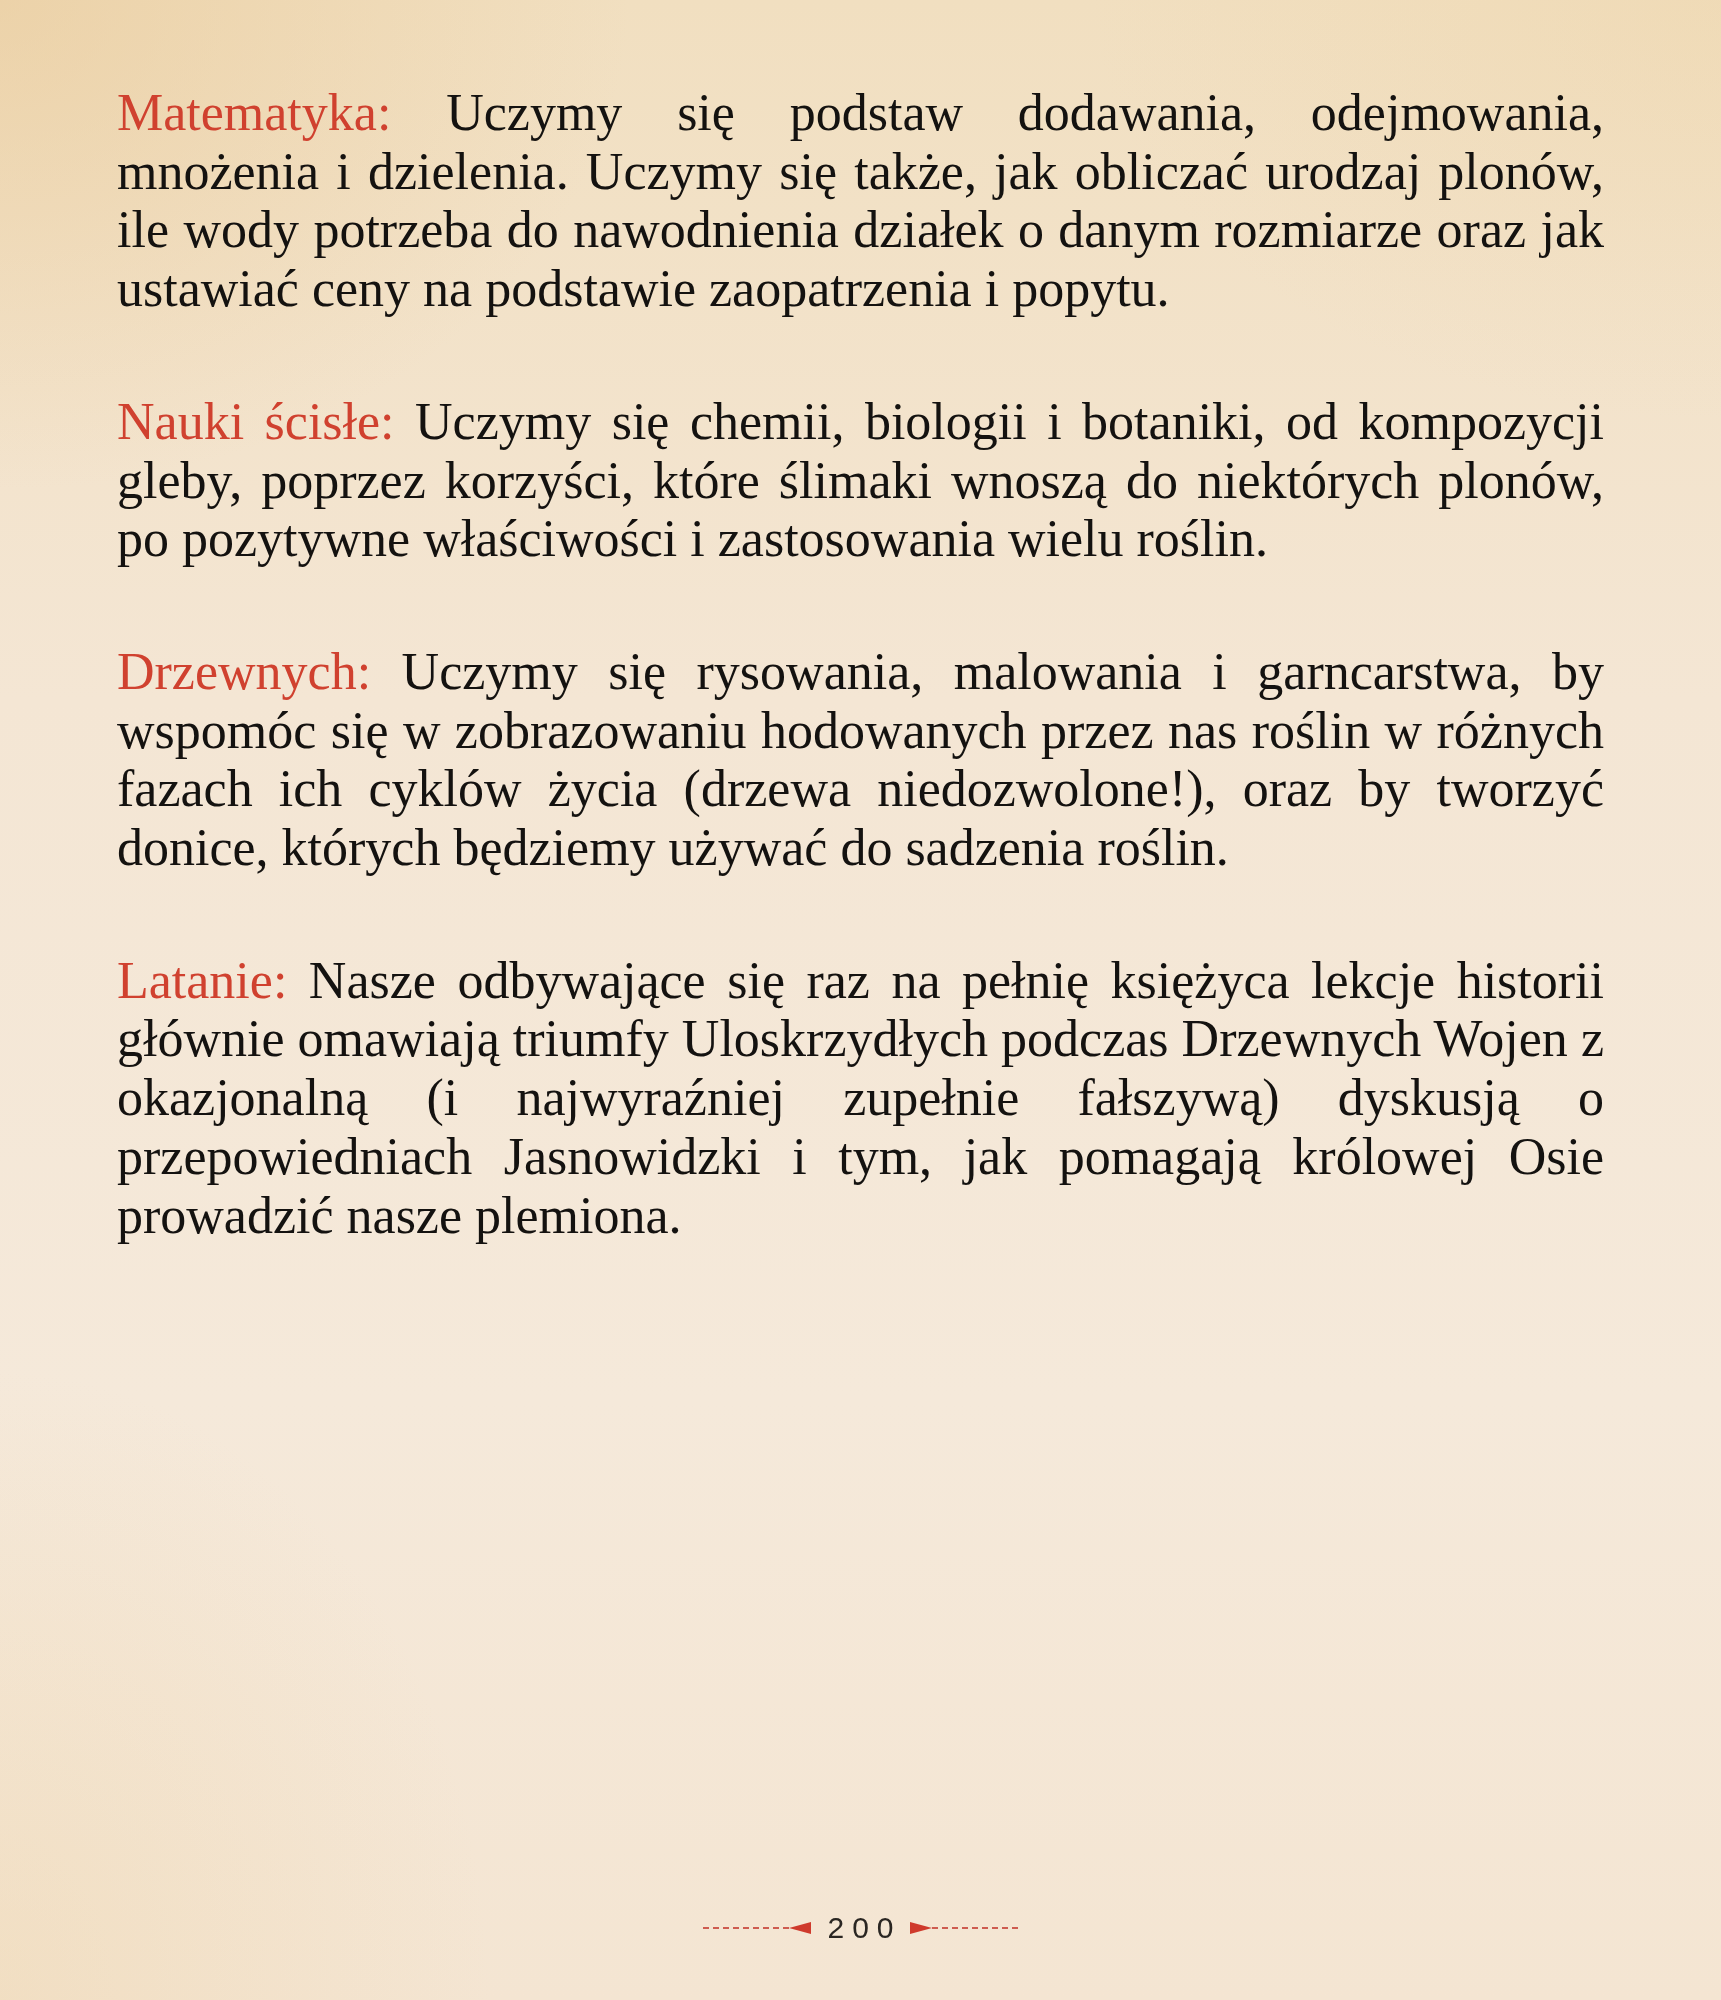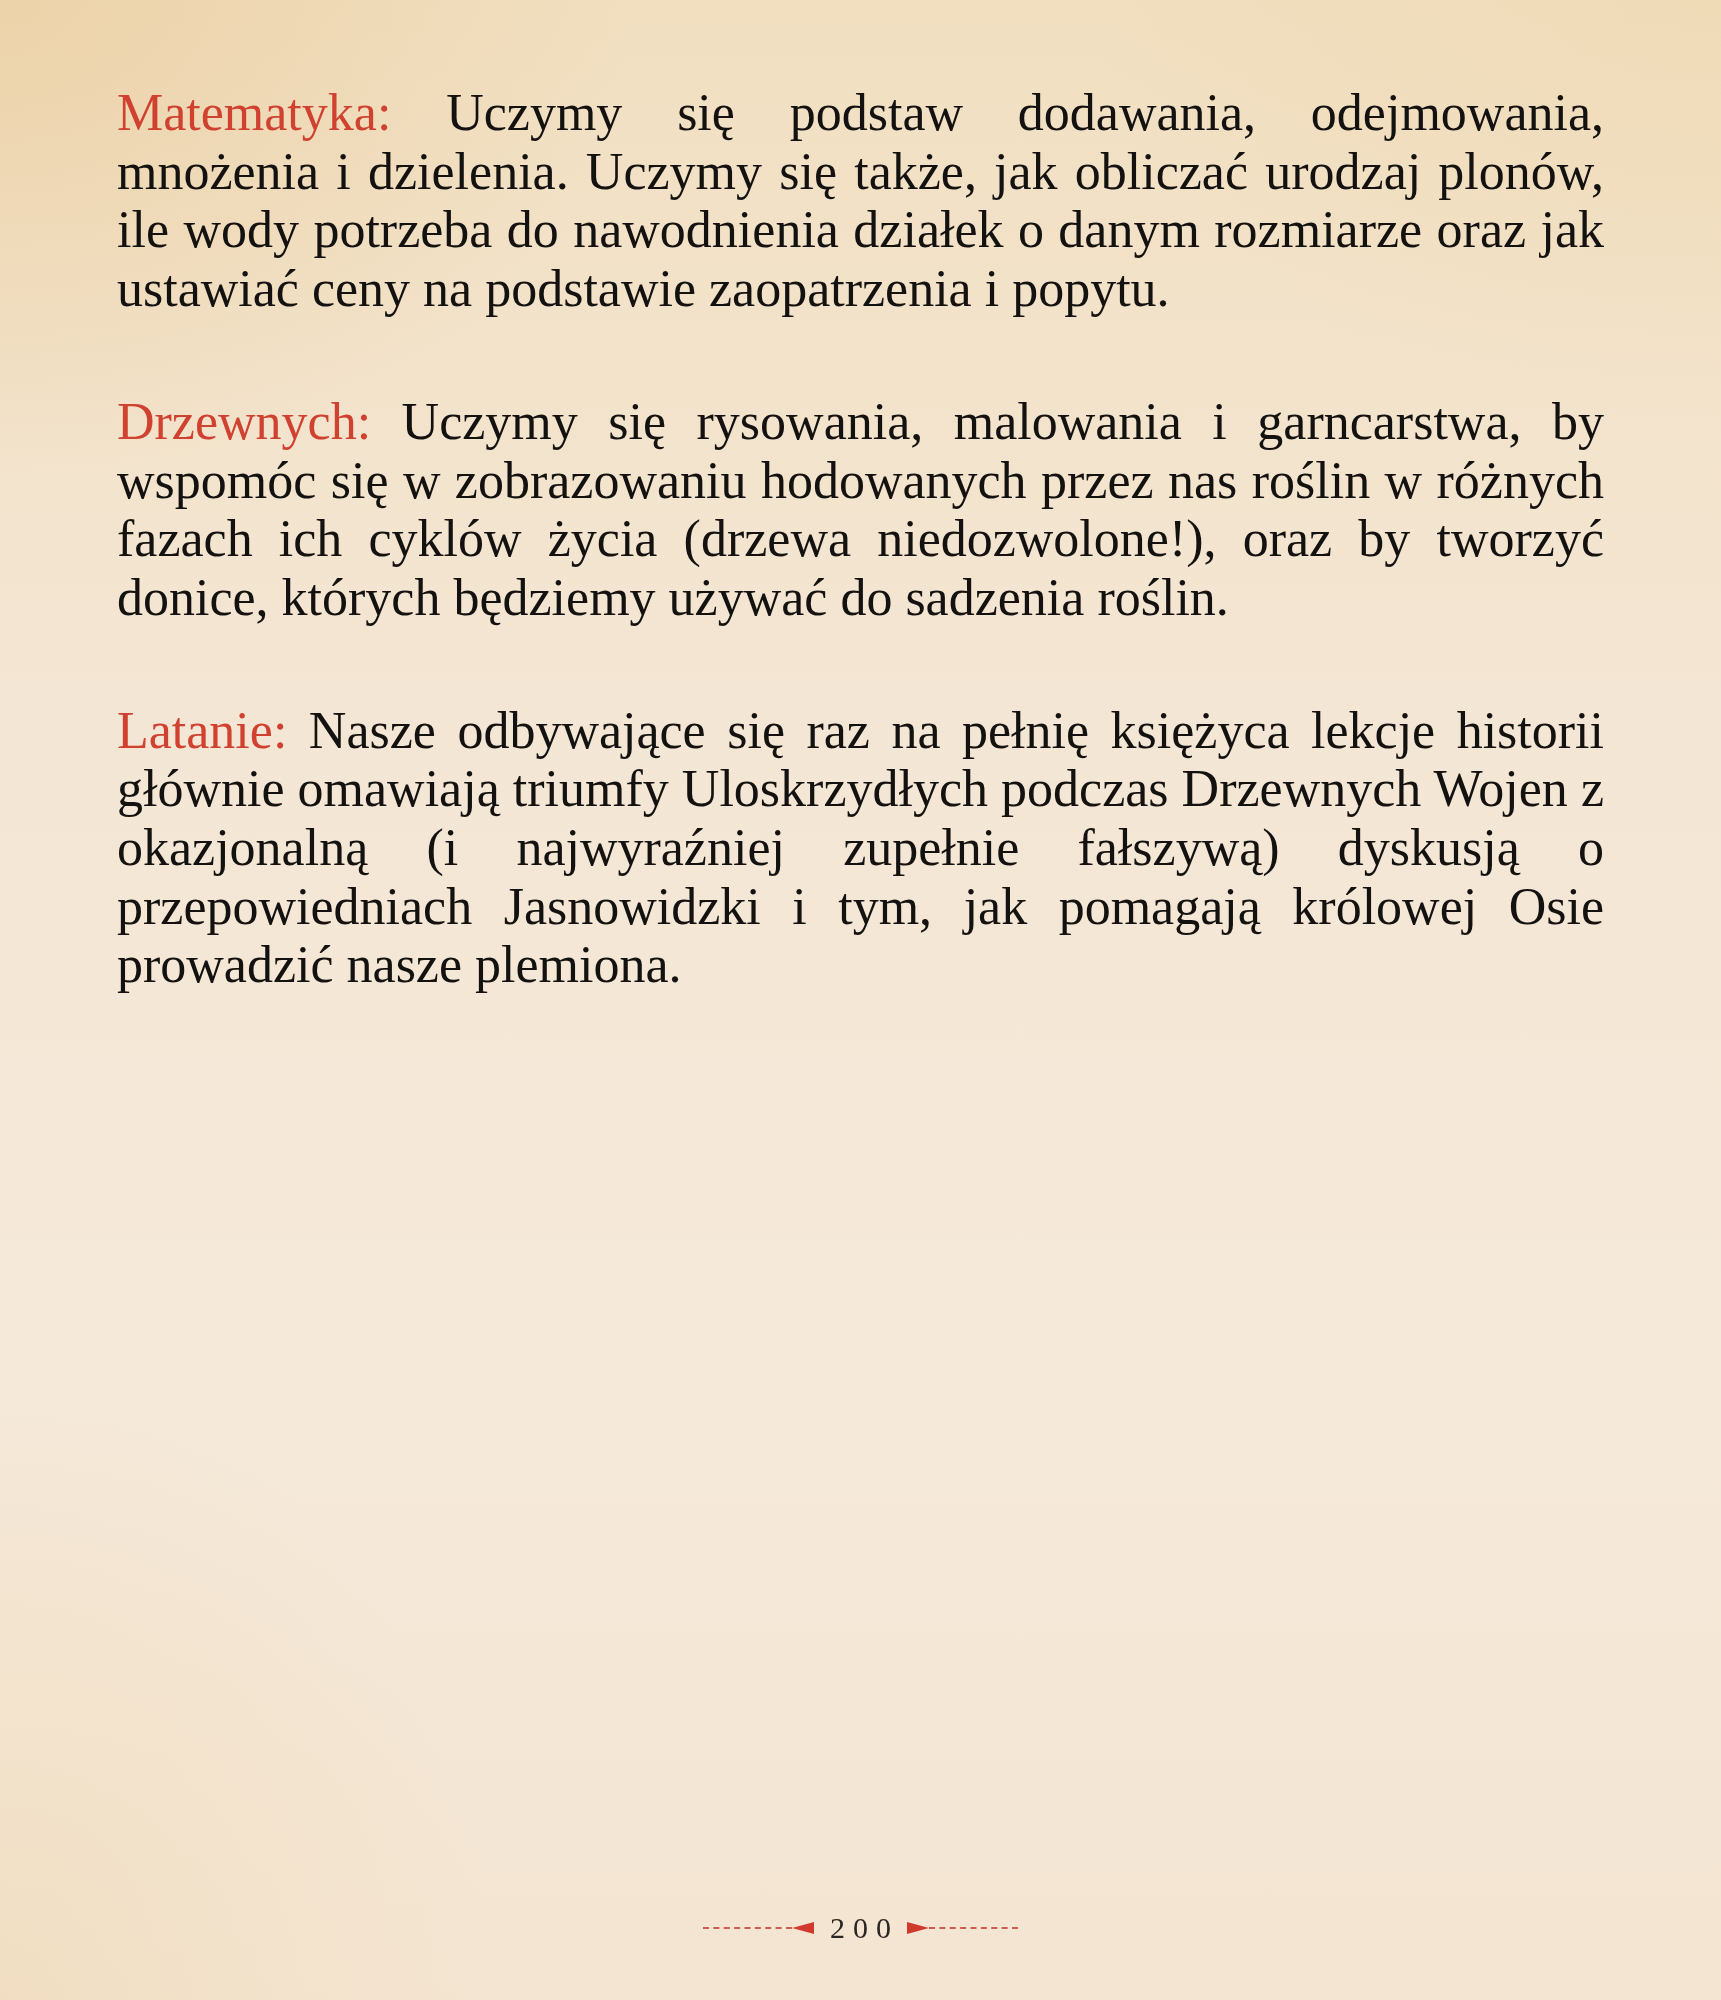--- a/index.html
+++ b/index.html
@@ -60,34 +60,35 @@
     }
     .arrow-left {
       border-right: 22px solid #cf3a2c;
       margin-right: 8px;
     }
     .arrow-right {
       border-left: 22px solid #cf3a2c;
       margin-left: 8px;
     }
     .page-number {
-      font-family: Liberation Serif, serif;
+      font-family: Liberation Sans, sans-serif;
       font-size: 30px;
       letter-spacing: 8px;
       padding-left: 8px;
       color: #2a2622;
       line-height: 36px;
     }
   </style>
 </head>
 <body>
 
 <main class="page">
   <p class="entry"><span class="entry-heading">Matematyka:</span> <span class="entry-text">Uczymy się podstaw dodawania, odejmowania, mnożenia i dzielenia. Uczymy się także, jak obliczać urodzaj plonów, ile wody potrzeba do nawodnienia działek o danym rozmiarze oraz jak ustawiać ceny na podstawie zaopatrzenia i popytu.</span></p>
 
+  <p class="entry"><span class="entry-heading">Nauki ścisłe:</span> <span class="entry-text">Uczymy się chemii, biologii i botaniki, od kompozycji gleby, poprzez korzyści, które ślimaki wnoszą do niektórych plonów, po pozytywne właściwości i zastosowania wielu roślin.</span></p>
 
   <p class="entry"><span class="entry-heading">Drzewnych:</span> <span class="entry-text">Uczymy się rysowania, malowania i garncarstwa, by wspomóc się w zobrazowaniu hodowanych przez nas roślin w różnych fazach ich cyklów życia (drzewa niedozwolone!), oraz by tworzyć donice, których będziemy używać do sadzenia roślin.</span></p>
 
   <p class="entry"><span class="entry-heading">Latanie:</span> <span class="entry-text">Nasze odbywające się raz na pełnię księżyca lekcje historii głównie omawiają triumfy Uloskrzydłych podczas Drzewnych Wojen z okazjonalną (i najwyraźniej zupełnie fałszywą) dyskusją o przepowiedniach Jasnowidzki i tym, jak pomagają królowej Osie prowadzić nasze plemiona.</span></p>
 
 </main>
 
 <footer class="footer">
   <span class="dash-line"></span>
   <span class="arrow-left"></span>

